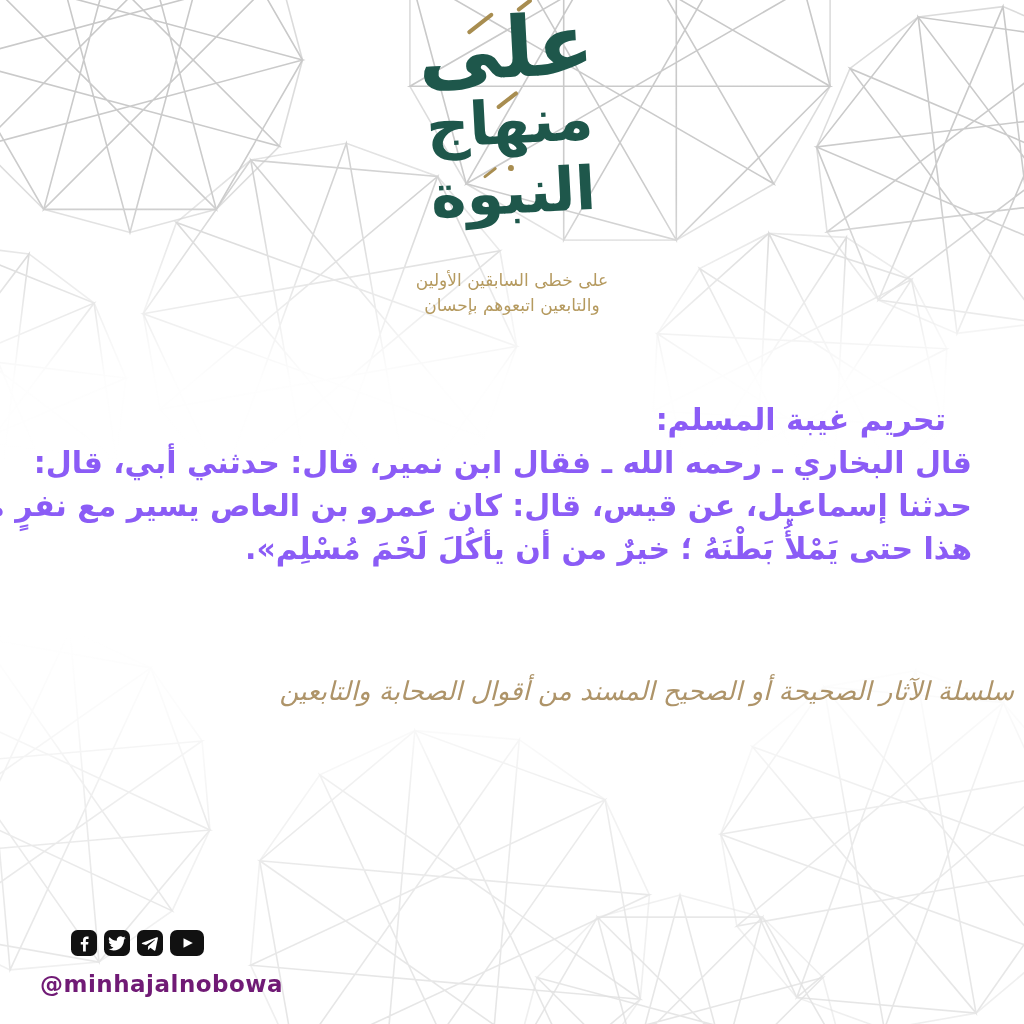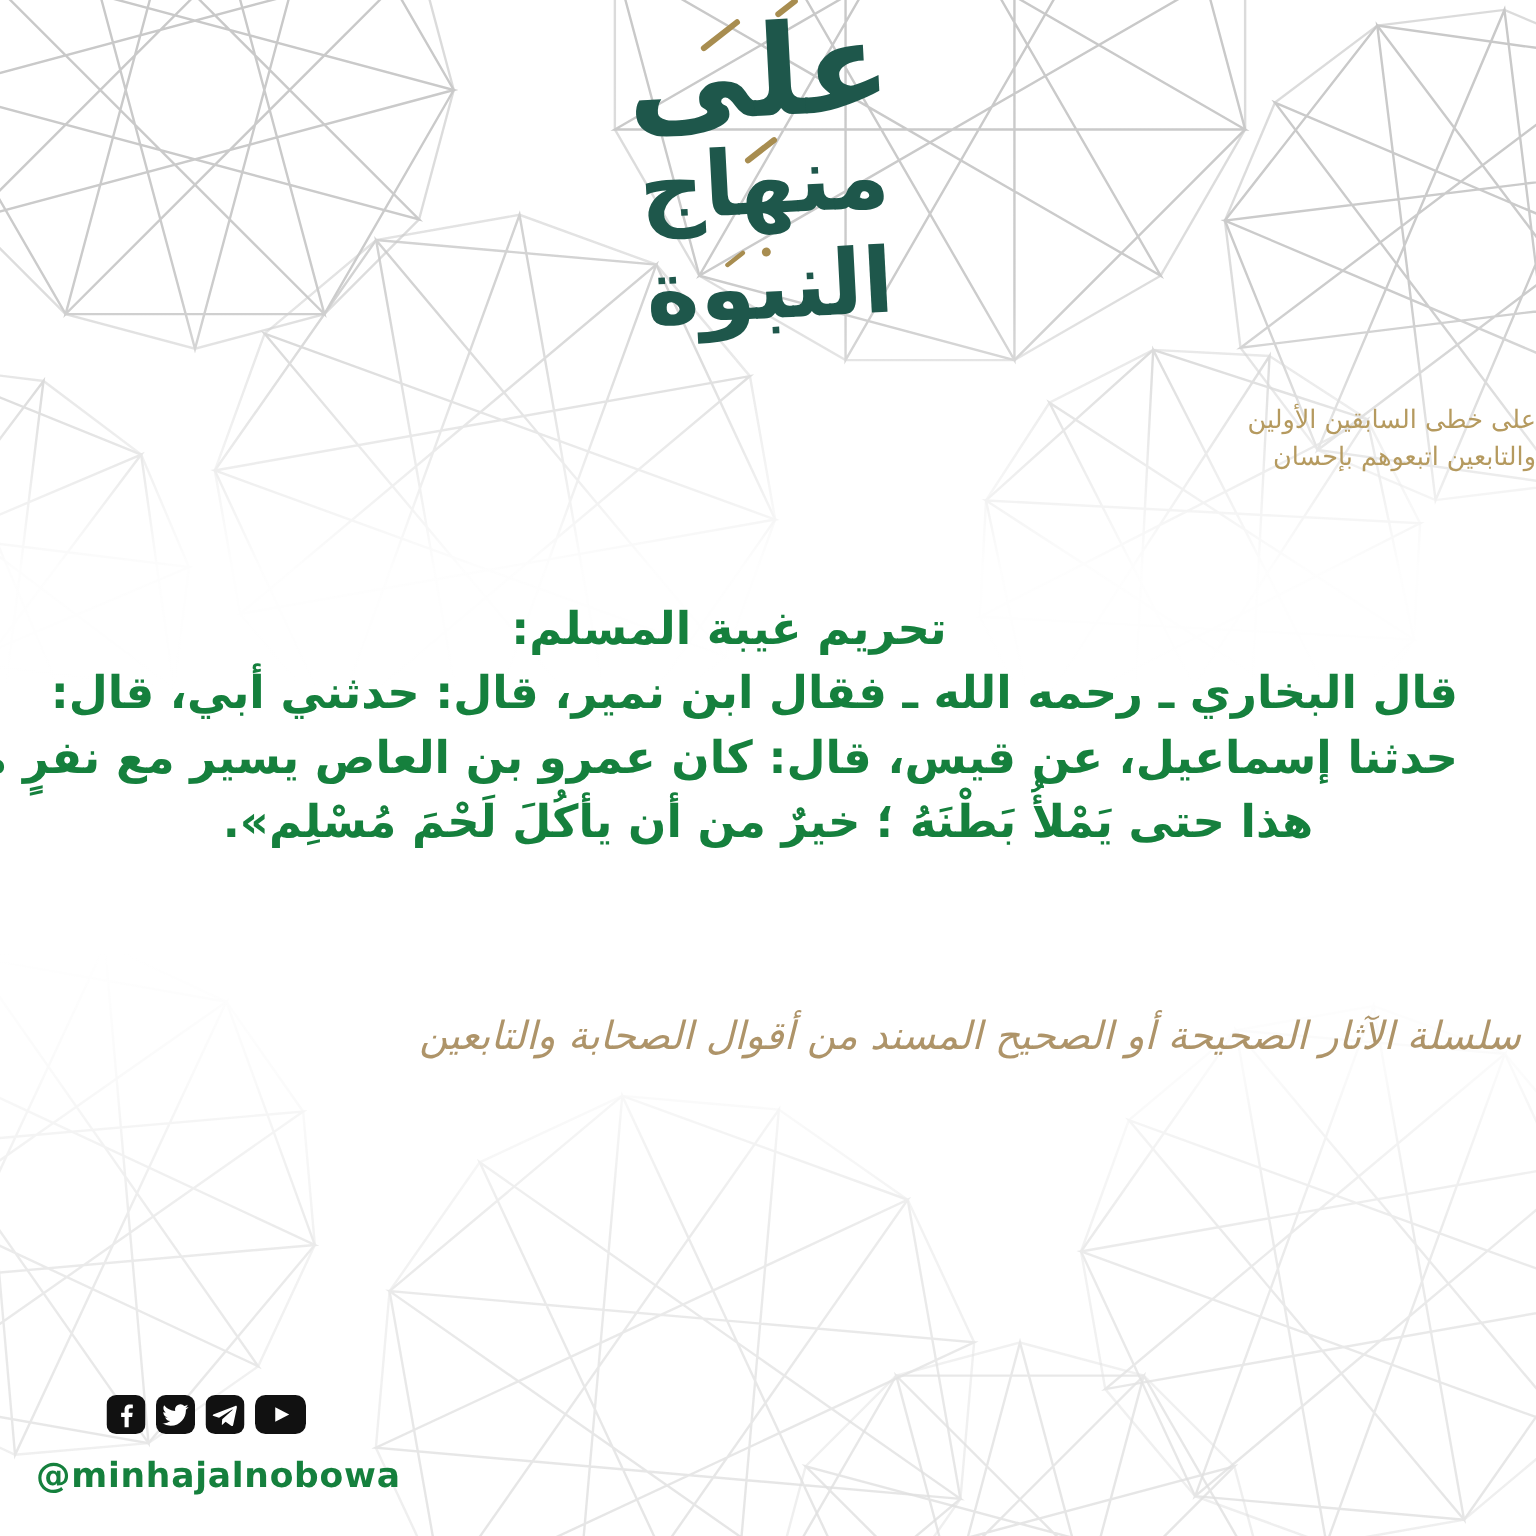--- a/index.html
+++ b/index.html
@@ -33,42 +33,42 @@
   .logo-w1{top:6px;font-size:84px;}
   .logo-w2{top:92px;font-size:60px;}
   .logo-w3{top:162px;font-size:60px;}
   .accent{position:absolute;background:#a88d50;border-radius:2px;}
   .acc1{top:20px;left:calc(50% - 40px);width:32px;height:4px;transform:rotate(-35deg);}
   .acc2{top:4px;left:calc(50% + 12px);width:18px;height:4px;transform:rotate(-35deg);}
   .acc3{top:98px;left:calc(50% - 14px);width:26px;height:4px;transform:rotate(-35deg);}
   .acc4{top:170px;left:calc(50% - 30px);width:16px;height:3px;transform:rotate(-35deg);}
   .acc-dot{top:165px;left:calc(50% - 4px);width:6px;height:6px;border-radius:50%;}
   .tagline{
-    position:absolute;top:268px;left:0;right:0;text-align:right;
+    position:absolute;top:268px;left:0;right:0;text-align:center;
     color:#b59a5f;font-size:17px;line-height:25px;direction:rtl;
   }
   
   .hadith{
     position:absolute;top:398px;left:52px;width:920px;
-    direction:rtl;text-align:center;color:#15803d;font-weight:bold;
+    direction:rtl;color:#8b5cf6;font-weight:bold;
   }
   .hadith-title{font-size:30px;line-height:43px;white-space:nowrap;transform:translateX(-26px);}
   .hadith-line{font-size:30px;line-height:43px;white-space:nowrap;}
   
   .series{
     position:absolute;top:676px;right:10px;
     direction:rtl;white-space:nowrap;
     color:#ae9469;font-size:26px;font-style:italic;
   }
   
   .social{position:absolute;top:930px;left:71px;display:flex;gap:7px;align-items:center;}
   .social svg{display:block;}
   .handle{
-    position:absolute;top:971px;left:24px;
-    color:#15803d;font-size:23px;font-weight:bold;letter-spacing:0.5px;
+    position:absolute;top:971px;left:40px;
+    color:#701a75;font-size:23px;font-weight:bold;letter-spacing:0.5px;
   }
 </style>
 </head>
 <body>
 
 <div class="canvas">
 
   <svg class="bg-pattern" width="1024" height="1024" viewBox="0 0 1024 1024" aria-hidden="true">
     <defs>
       <g id="ros" fill="none" stroke="#c9c9c9" stroke-width="1.6">

